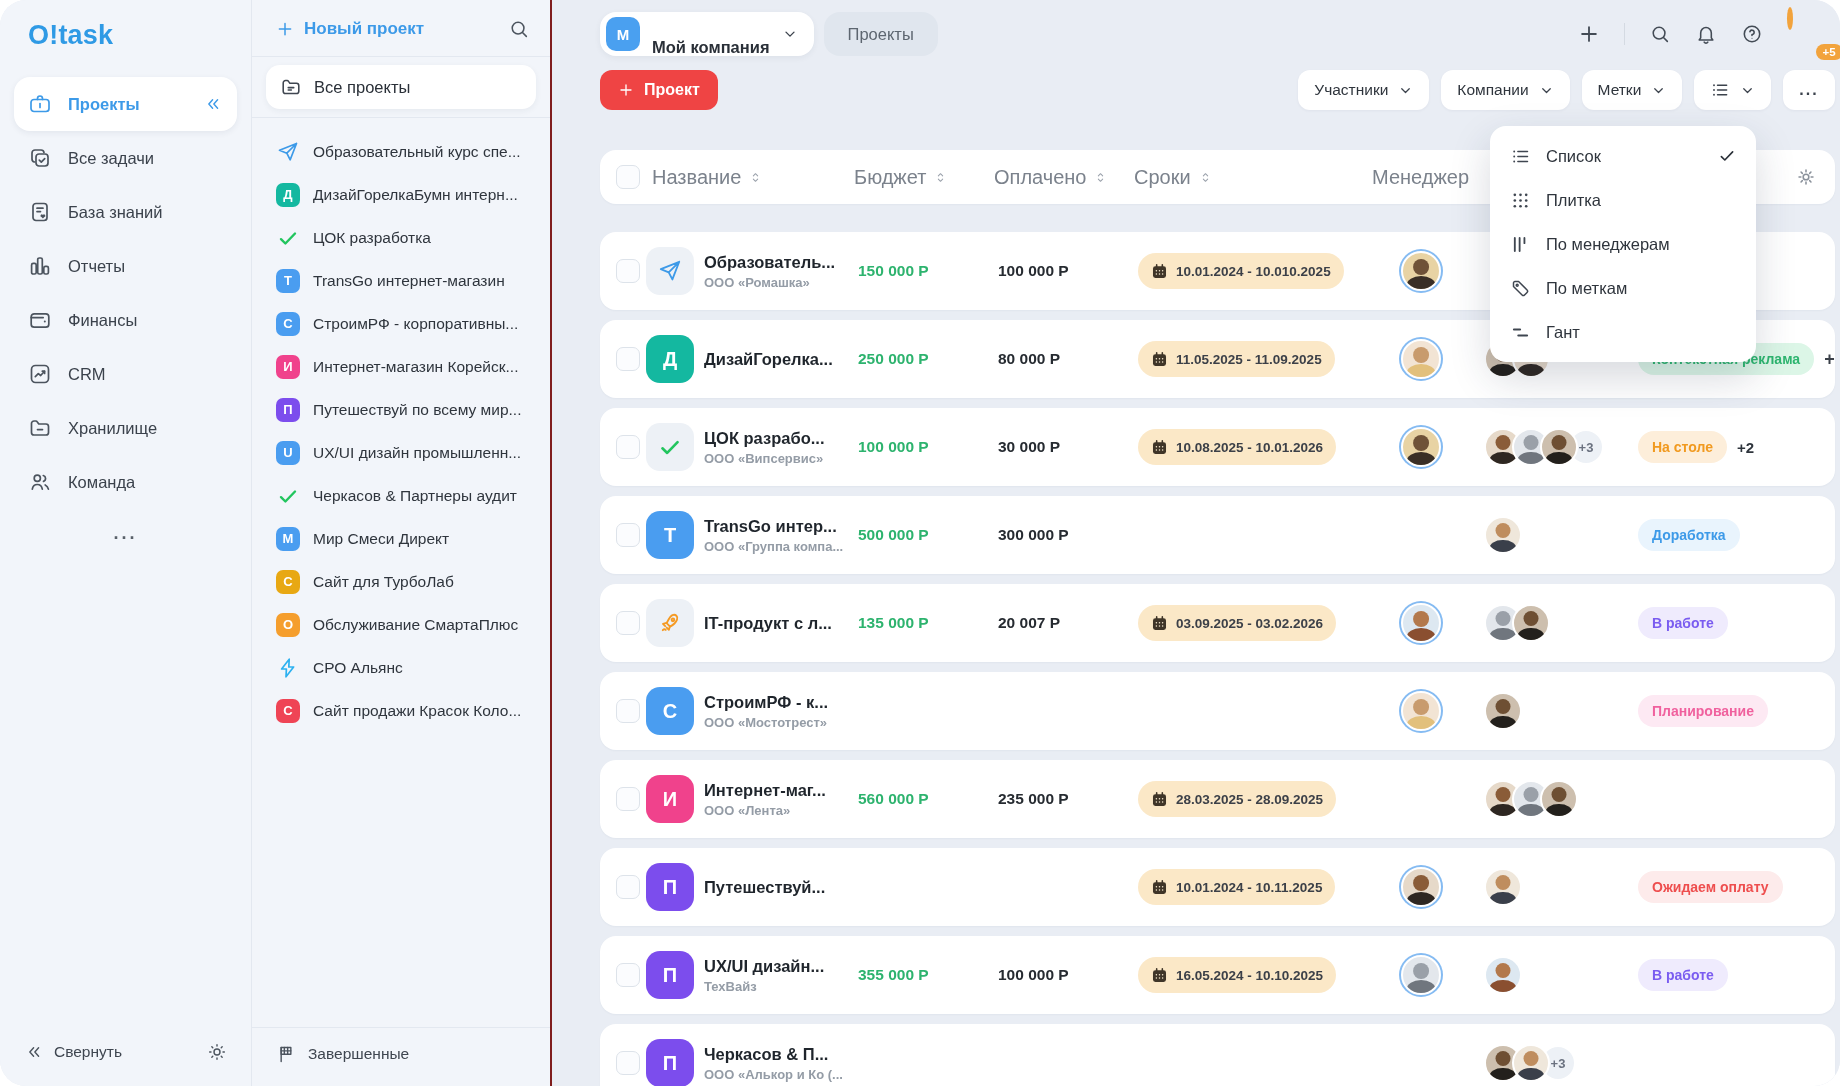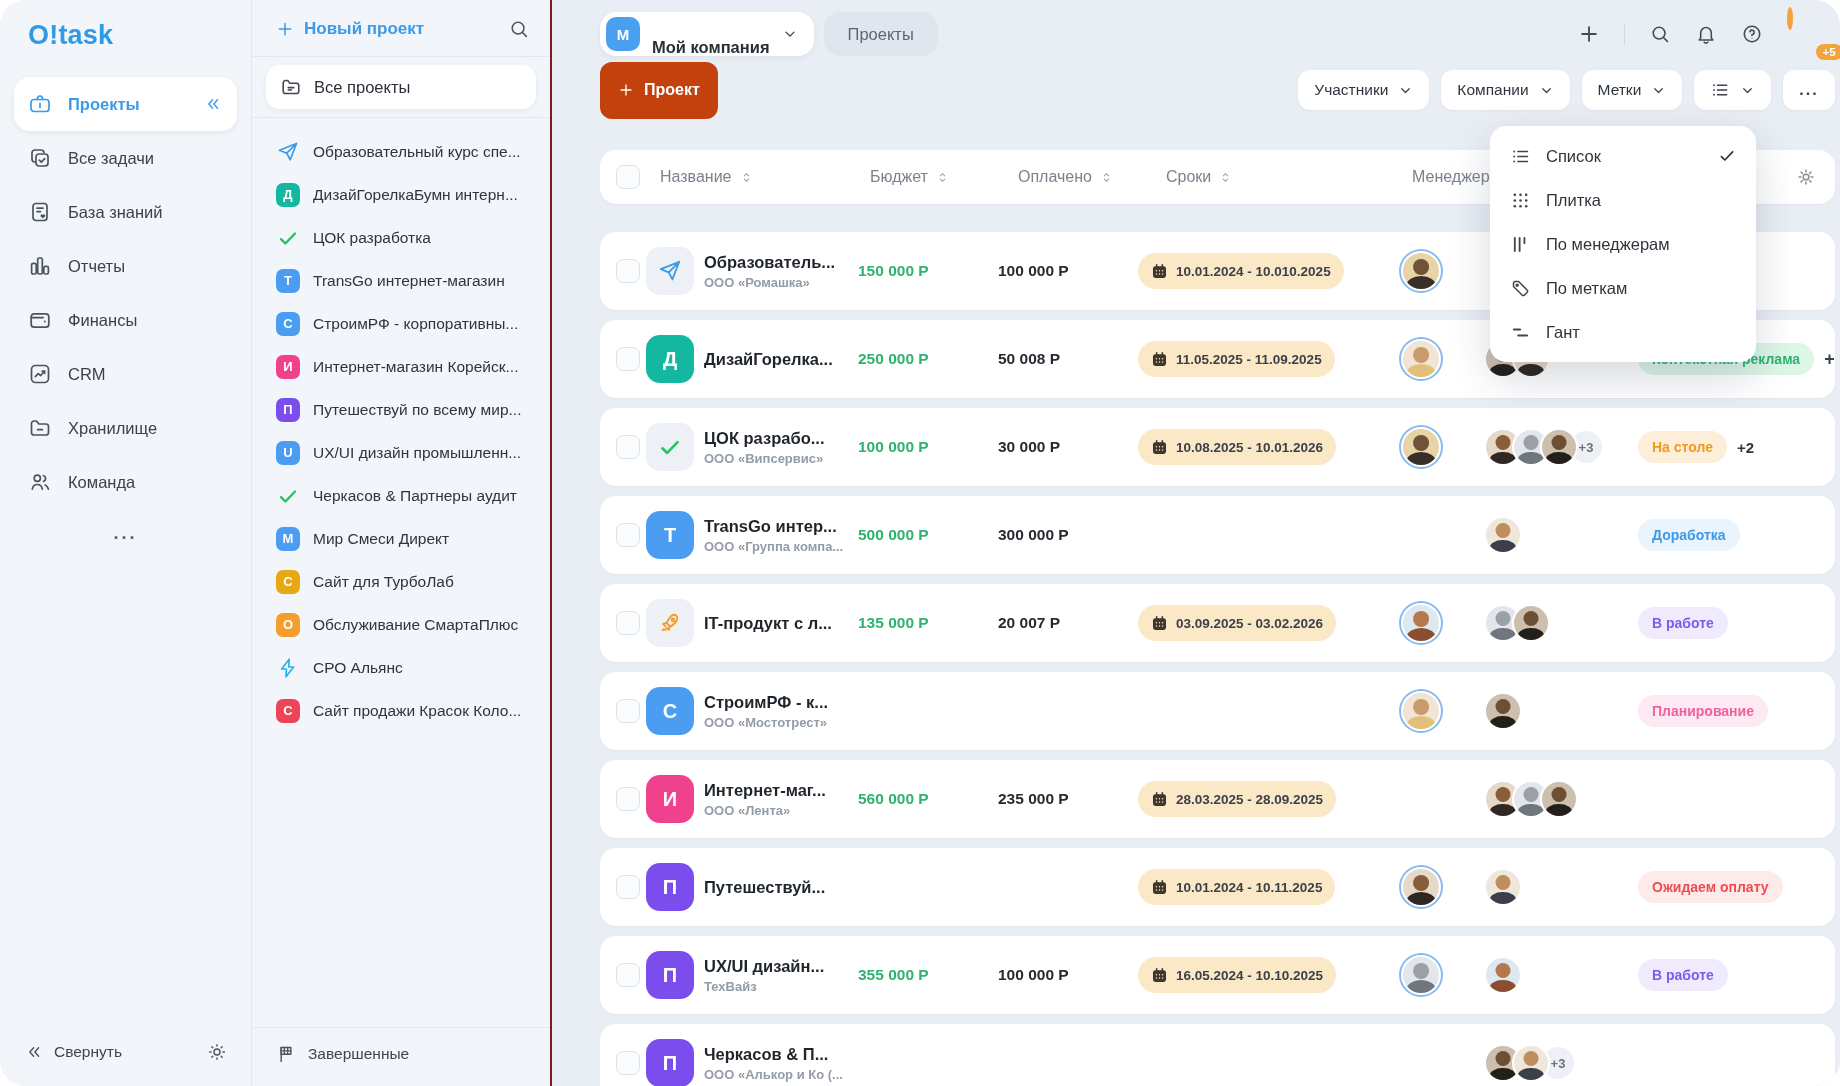--- a/index.html
+++ b/index.html
@@ -55,33 +55,33 @@
             font-size:16.5px;color:#5d6670;margin-left:10px;cursor:pointer;}
   .top-icons{margin-left:auto;display:flex;align-items:center;gap:24px;}
   .top-icons .icon{width:22px;height:22px;color:#434b55;cursor:pointer;}
   .vsep{width:1px;height:22px;background:#d4dae2;}
   .user-wrap{position:relative;width:48px;height:48px;cursor:pointer;}
   .user-avatar{width:42px;height:42px;border-radius:50%;border:3px solid #f2a33c;overflow:hidden;position:relative;
                background:radial-gradient(circle at 50% 38%, #6b6158 0 26%, #2c2a2e 27% 100%);}
   .user-badge{position:absolute;right:-8px;bottom:-2px;background:#f2a33c;color:#fff;font-size:11.5px;font-weight:700;
               border-radius:9px;padding:2px 7px;}
   .toolbar{display:flex;align-items:center;margin-top:14px;height:40px;}
-  .btn-primary{display:flex;align-items:center;gap:10px;background:#c2410c;color:#fff;border:none;height:57px;
+  .btn-primary{display:flex;align-items:center;gap:10px;background:#ef4444;color:#fff;border:none;height:40px;
                border-radius:12px;padding:0 18px;font-size:16px;font-weight:600;font-family:inherit;cursor:pointer;}
   .btn-primary .icon{width:16px;height:16px;color:#fff;}
   .filters{margin-left:auto;display:flex;align-items:center;gap:12px;}
   .pill{display:flex;align-items:center;gap:10px;background:#fff;border:none;height:40px;border-radius:12px;
         padding:0 16px;font-size:15.5px;color:#2f353d;font-family:inherit;cursor:pointer;
         box-shadow:0 1px 3px rgba(31,45,70,.05);}
   .pill .icon{width:15px;height:15px;color:#3b424c;}
   .pill .icon.big{width:20px;height:20px;}
   .pill .dots{letter-spacing:2px;font-weight:700;color:#3b424c;font-size:16px;}
   
   .thead{height:54px;background:#fff;border-radius:16px;margin-top:40px;display:flex;align-items:center;
-         position:relative;box-shadow:0 1px 2px rgba(31,45,70,.04);color:#7b828c;font-size:16px;gap:8px;}
+         position:relative;box-shadow:0 1px 2px rgba(31,45,70,.04);color:#7b828c;font-size:20px;}
   .tbody{margin-top:28px;}
   .trow{height:78px;background:#fff;border-radius:16px;margin-bottom:10px;display:flex;align-items:center;
         box-shadow:0 1px 2px rgba(31,45,70,.04);}
   .checkbox{width:22px;height:22px;min-width:22px;border:1.5px solid #dde3ea;border-radius:7px;background:#fbfcfe;
             margin-left:16px;cursor:pointer;}
   .hcell{display:flex;align-items:center;gap:8px;}
   .sort{width:13px;height:17px;color:#9aa1ab;cursor:pointer;}
   .c-title{margin-left:12px;width:200px;}
   .c-budget{margin-left:2px;width:112px;}
   .c-paid{margin-left:28px;width:130px;}
@@ -569,21 +569,21 @@
   </div>
 
   <div class="trow">
     <span class="checkbox"></span>
     <span class="row-icon" style="background: rgb(20, 184, 160);">Д</span>
     <div class="cell-name">
       <div class="r-name">ДизайГорелка...</div>
 
     </div>
     <div class="cell-budget">250 000 Р</div>
-    <div class="cell-paid">50 008 Р</div>
+    <div class="cell-paid">80 000 Р</div>
     <div class="cell-dates"><span class="date-badge">
               <span class="icon">
                 <svg viewBox="0 0 24 24">
                   <rect x="2.8" y="4.6" width="18.4" height="16.4" rx="3.4" fill="#3f3528"></rect>
                   <path d="M8 2.6v4M16 2.6v4" stroke="#3f3528" stroke-width="2.2" stroke-linecap="round"></path>
                   <g fill="#f6e9cf">
                     <circle cx="7.6" cy="11" r="1.05"></circle>
                     <circle cx="12" cy="11" r="1.05"></circle>
                     <circle cx="16.4" cy="11" r="1.05"></circle>
                     <circle cx="7.6" cy="15.4" r="1.05"></circle>

